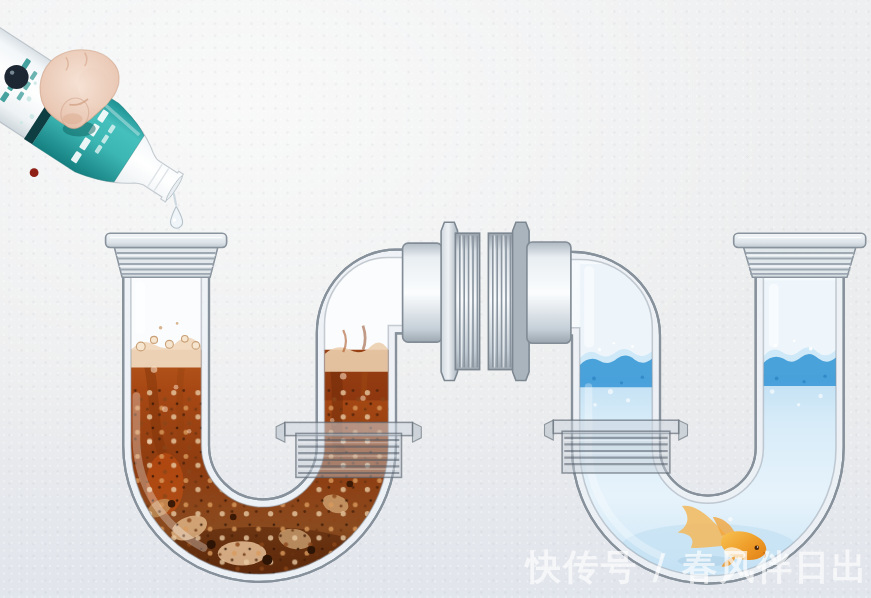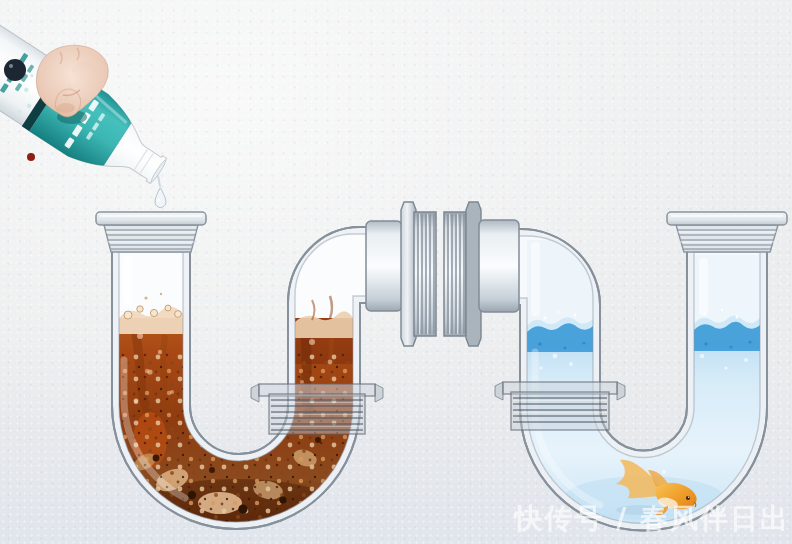--- a/index.html
+++ b/index.html
@@ -13,21 +13,21 @@
   .stage::before{ 
     content:"";position:absolute;inset:0;
     background-image:radial-gradient(rgba(255,255,255,.7) 1px, rgba(0,0,0,0) 1.4px),
                      radial-gradient(rgba(170,175,185,.25) 1px, rgba(0,0,0,0) 1.3px);
     background-size:7px 7px,11px 11px;background-position:0 0,3px 5px;
     opacity:.5;pointer-events:none;
   }
   svg.art{position:absolute;inset:0;}
   .watermark{
     position:absolute;right:2px;bottom:6px;z-index:5;
-    font-size:28px;font-weight:600;letter-spacing:2px;white-space:nowrap;
+    font-size:32px;font-weight:600;letter-spacing:2px;white-space:nowrap;
     color:#ffffff;opacity:.68;pointer-events:none;
   }
 </style>
 </head>
 <body>
 
 <div class="stage">
 <svg class="art" width="792" height="544" viewBox="0 0 792 544">
   <defs>
     <linearGradient id="dirtGrad" x1="0" y1="310" x2="0" y2="535" gradientUnits="userSpaceOnUse">

